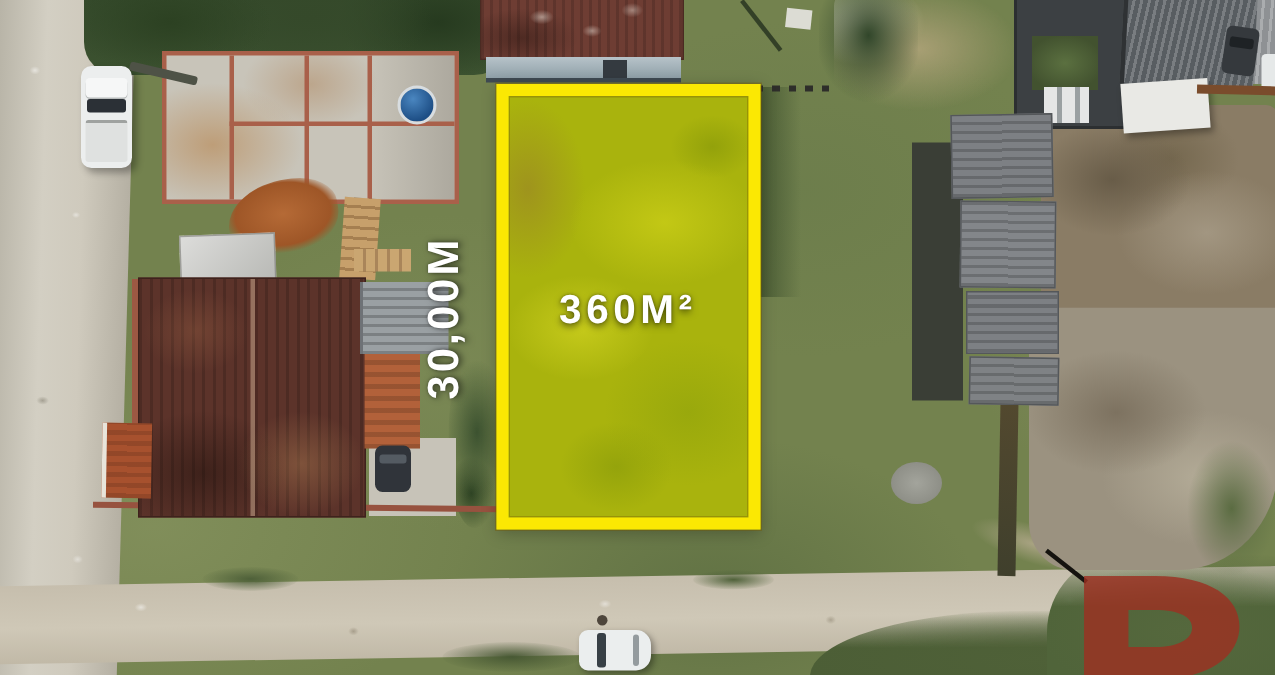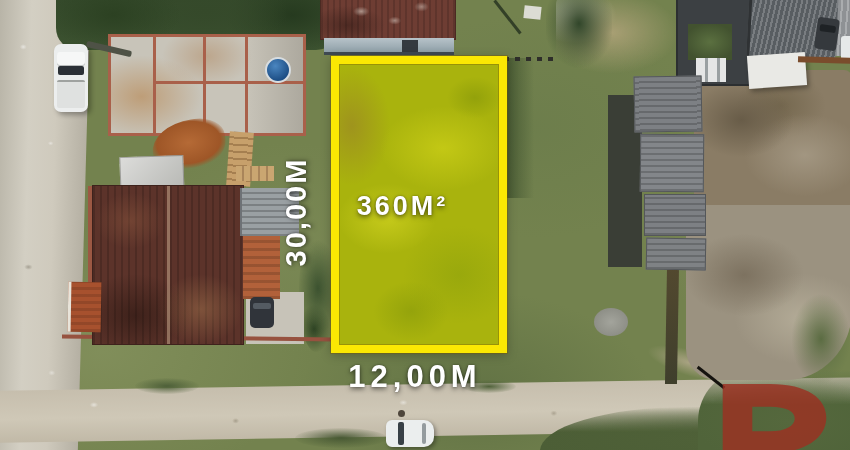--- a/index.html
+++ b/index.html
@@ -247,21 +247,21 @@
       radial-gradient(55px 85px at 8% 22%, rgba(150,122,42,.55), transparent 70%),
       radial-gradient(50px 40px at 45% 88%, rgba(128,148,10,.5), transparent 75%),
       radial-gradient(40px 30px at 85% 12%, rgba(120,140,8,.45), transparent 70%);
     box-shadow:0 0 0 1px rgba(120,90,0,.4), inset 0 0 0 1px rgba(120,90,0,.35), 0 2px 10px rgba(0,0,0,.25);
   }
   .overlay-label{
     z-index:12;color:#fff;font-weight:700;text-align:center;line-height:1;
     text-shadow:0 2px 5px rgba(0,0,0,.55), 0 0 2px rgba(0,0,0,.35);
     white-space:nowrap;
   }
-  .area-label{left:331px;top:193px;width:143px;font-size:27px;letter-spacing:3px;}
+  .area-label{left:331px;top:193px;width:143px;font-size:27px;letter-spacing:3px;padding-left:16px;}
   .height-label{left:222px;top:192px;width:160px;height:40px;font-size:29px;letter-spacing:2px;transform:rotate(-90deg);}
   .width-label{left:322px;top:361px;width:186px;font-size:31px;letter-spacing:5px;}
   .watermark{
     left:331px;top:213px;width:176px;z-index:11;text-align:center;
     font-size:31px;font-weight:700;letter-spacing:1px;line-height:1;
     color:rgba(255,255,255,.34);white-space:nowrap;
   }
   .desen-logo{left:714px;top:381px;width:120px;height:74px;z-index:12;opacity:.82;}
 </style>
 </head>
@@ -343,20 +343,19 @@
   <div class="abs white-car-bottom">
     <div class="abs car-windshield-strip"></div>
     <div class="abs car-rear-strip"></div>
   </div>
   <div class="abs person-dot"></div>
   <div class="abs stick-line"></div>
 
   <div class="abs highlighted-lot"></div>
   <div class="abs overlay-label area-label">360M²</div>
   <div class="abs overlay-label height-label">30,00M</div>
-  <div class="abs overlay-label width-label">12,00M</div>
 
   <svg class="abs desen-logo" viewBox="0 0 120 75" xmlns="http://www.w3.org/2000/svg">
     <path fill="#9c3122" fill-rule="evenodd" d="M8 3 H56 C94 3 113 18 113 37 C113 58 91 73 56 73 H8 Z
          M38 26 H56 C73 26 81 31 81 38 C81 46 71 51 56 51 H38 Z"></path>
   </svg>
 
 </div>
 
 </body></html>

